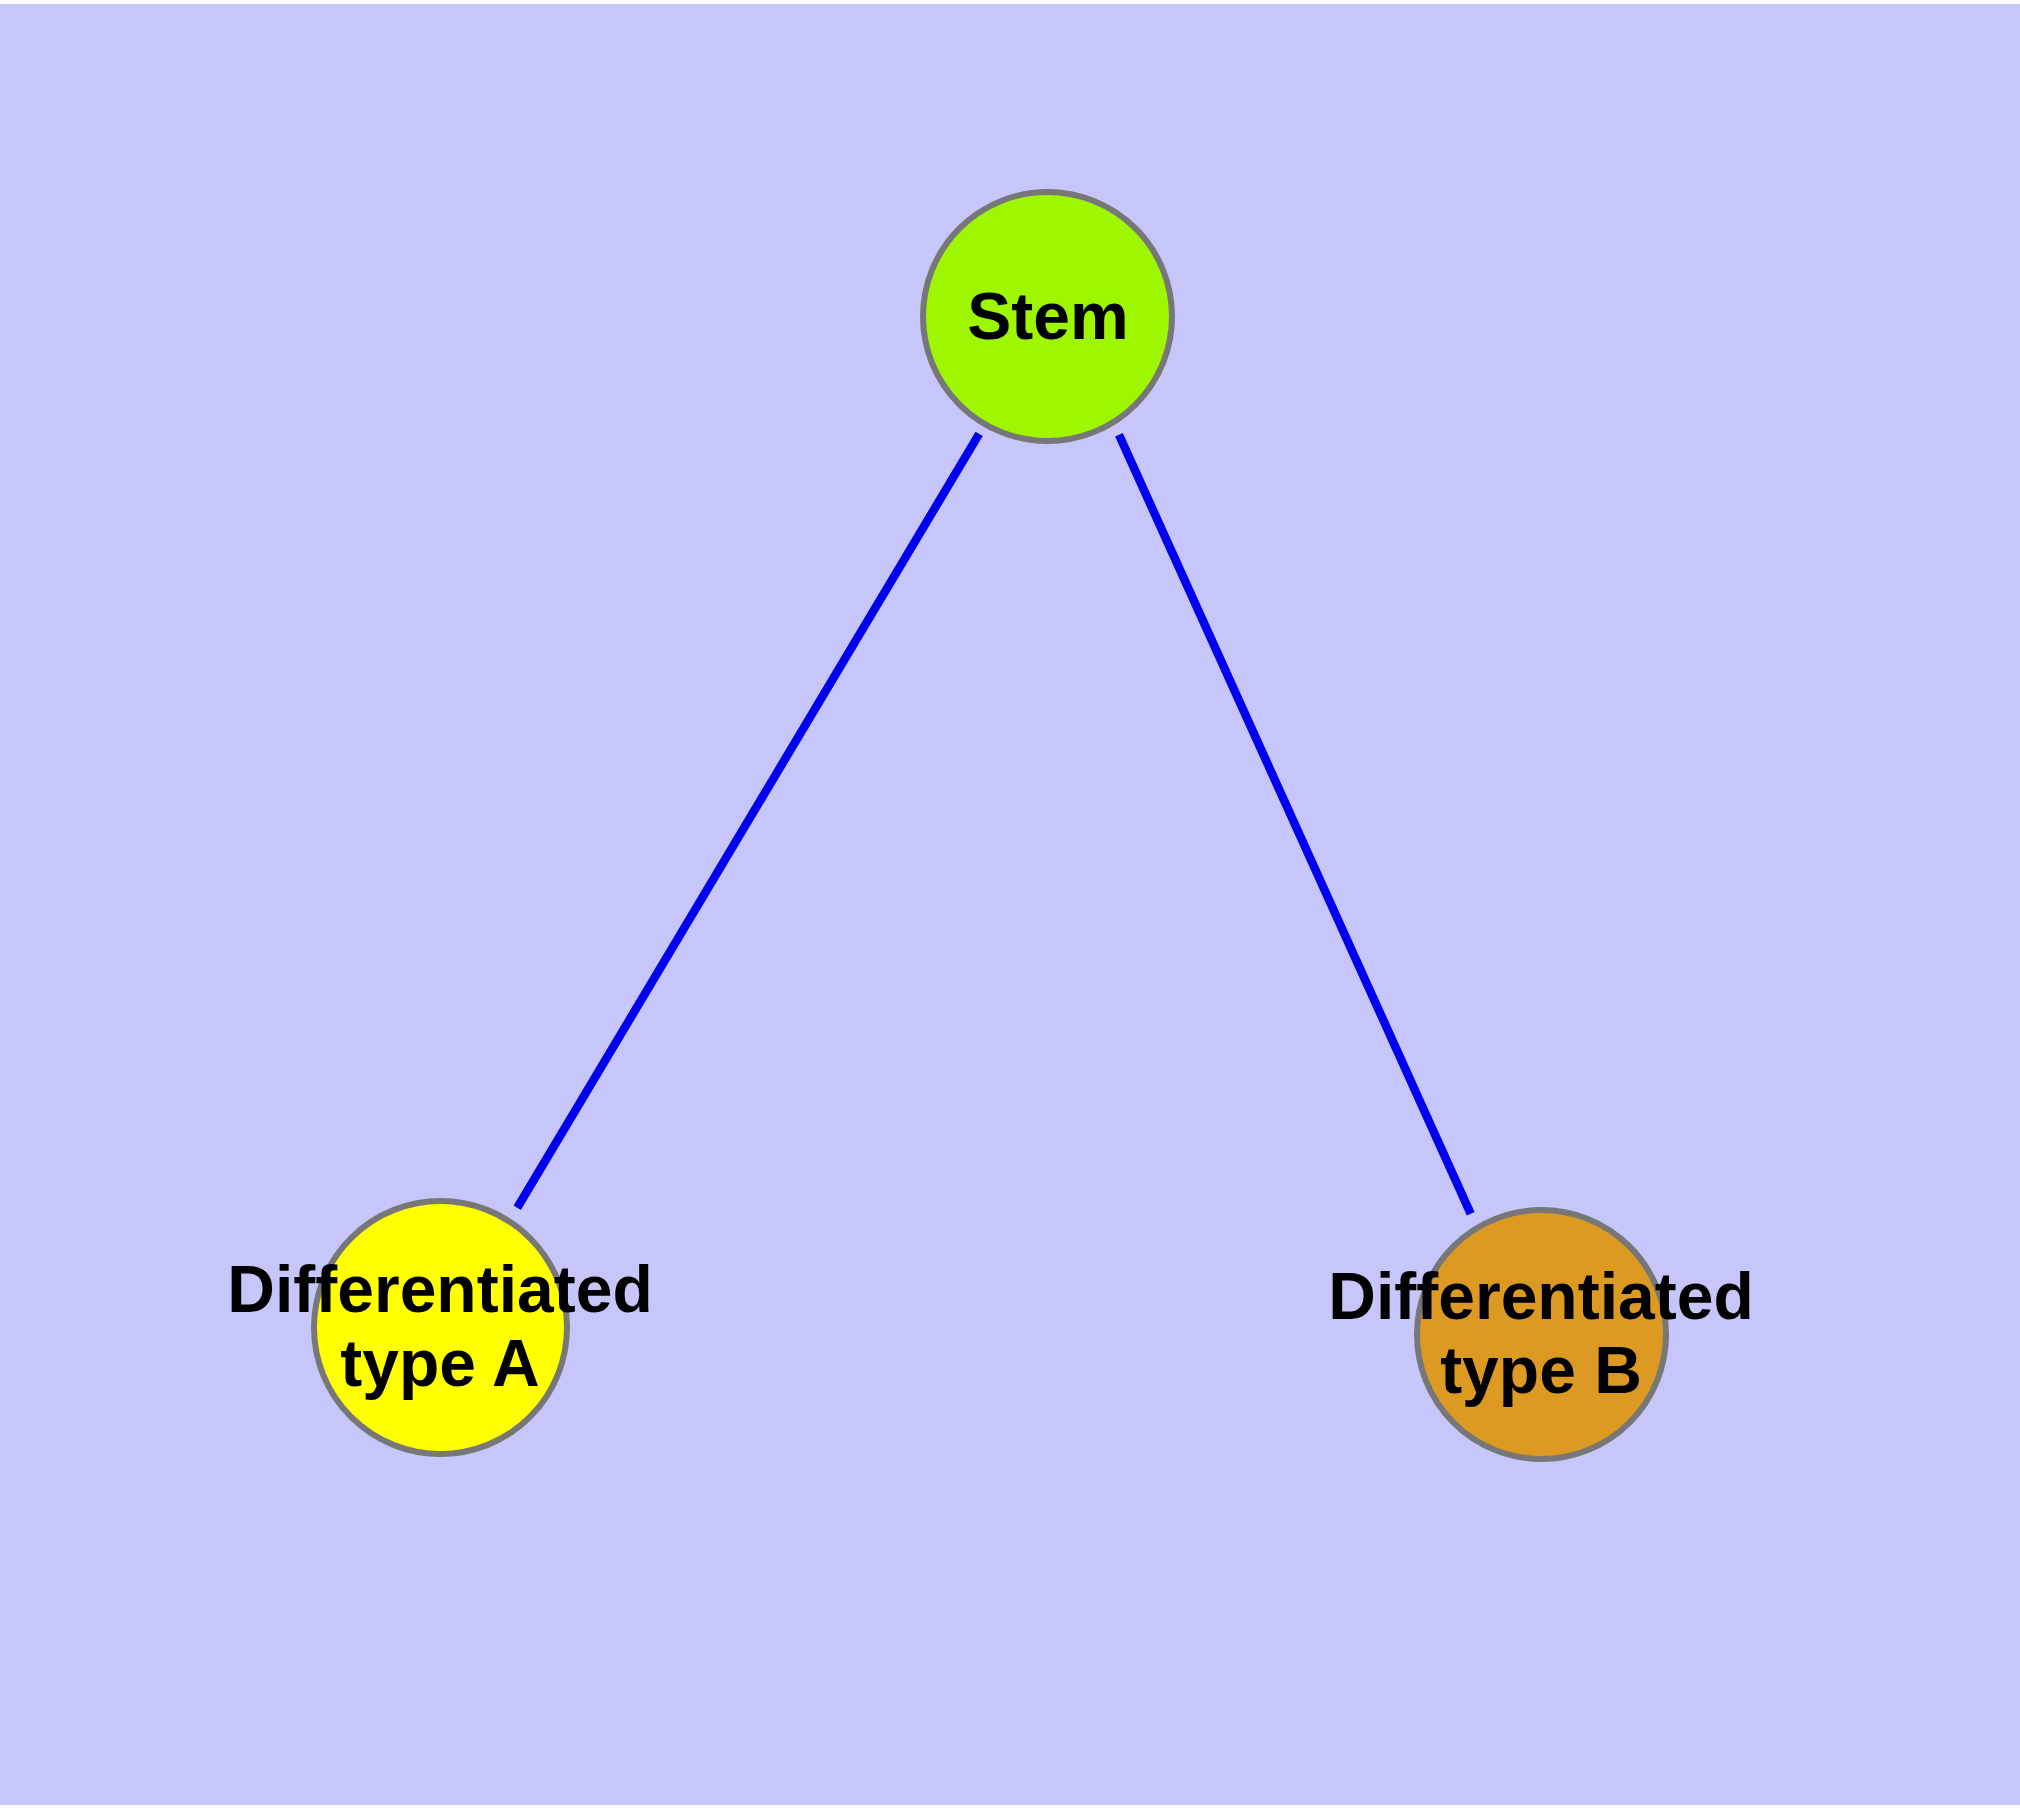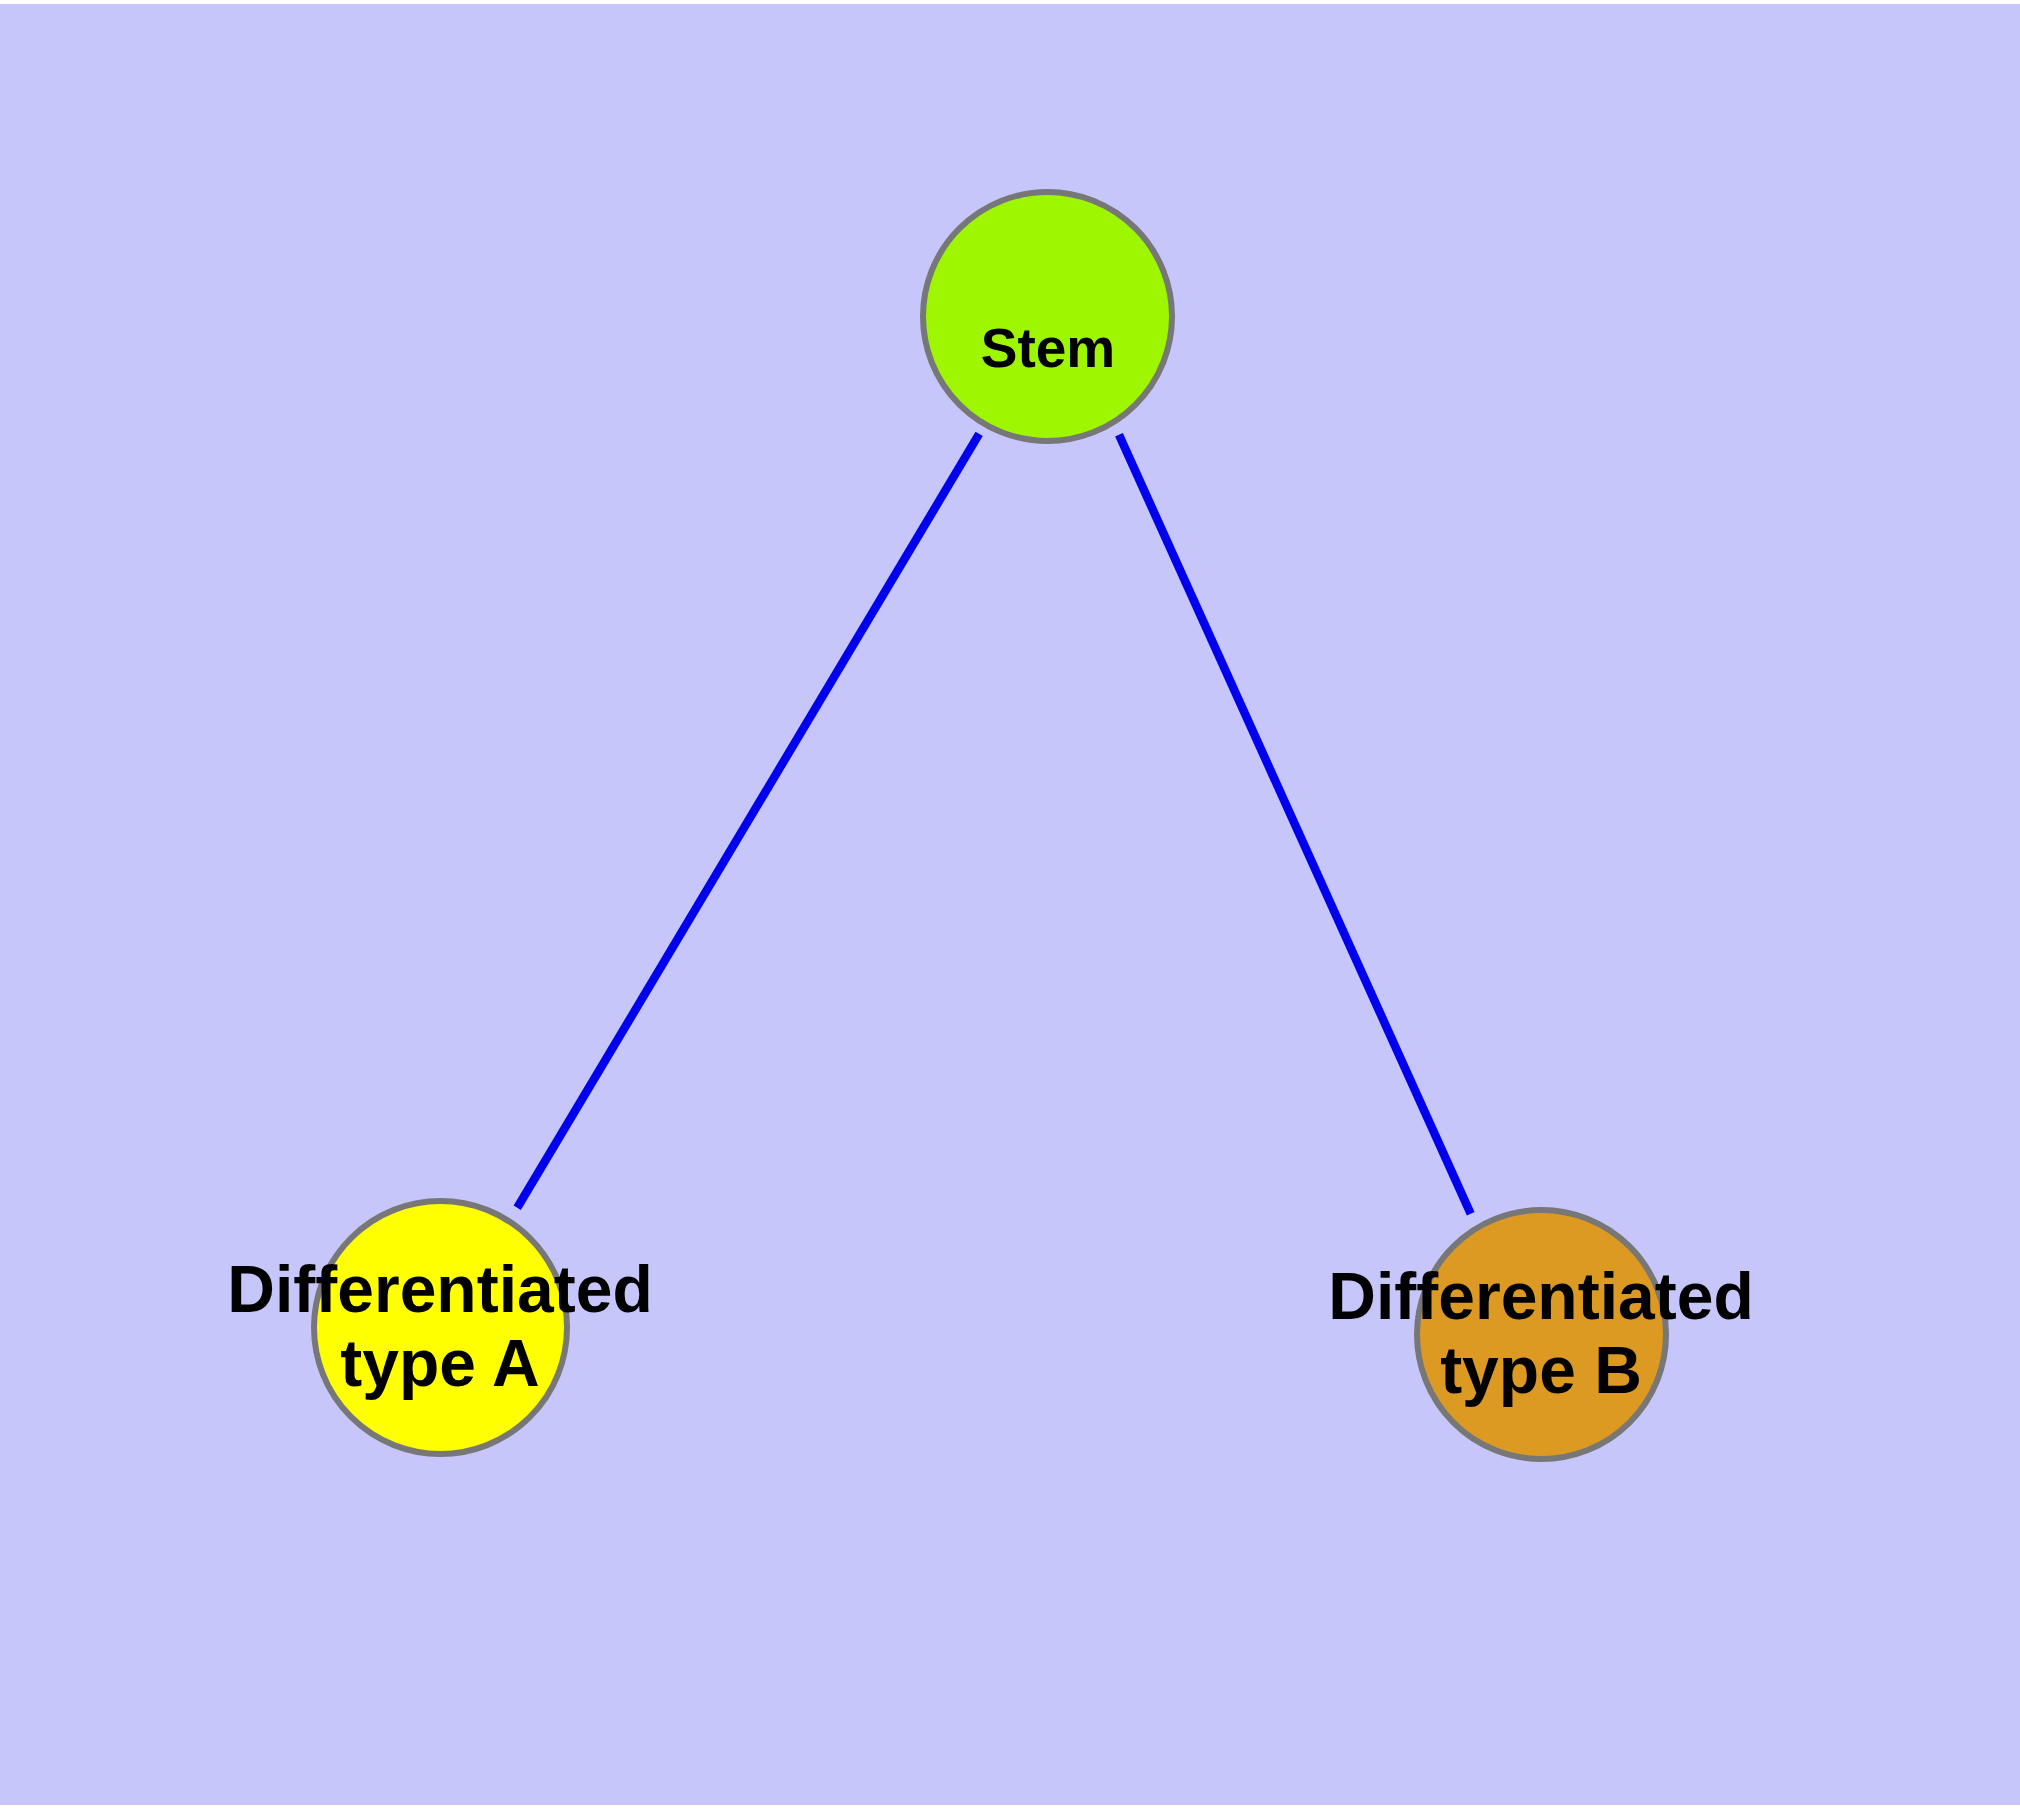--- a/index.html
+++ b/index.html
@@ -70,22 +70,21 @@
     font-weight: bold;
     text-align: center;
     line-height: 1.12;
     white-space: pre;
     pointer-events: none;
     transform: translate(-50%, -50%);
   }
   #label-stem {
     left: 1048px;
     top: 317px;
-    font-size: 55px;
-    margin-top: 32px;
+    font-size: 66px;
   }
   #label-type-a {
     left: 440px;
     top: 1327px;
     font-size: 66px;
   }
   #label-type-b {
     left: 1541px;
     top: 1334px;
     font-size: 66px;

